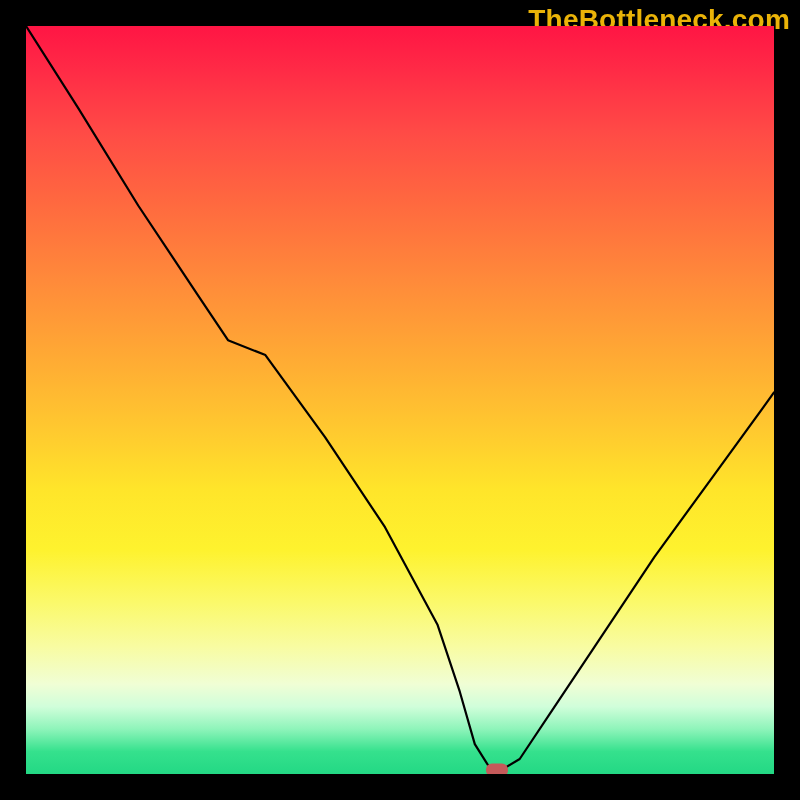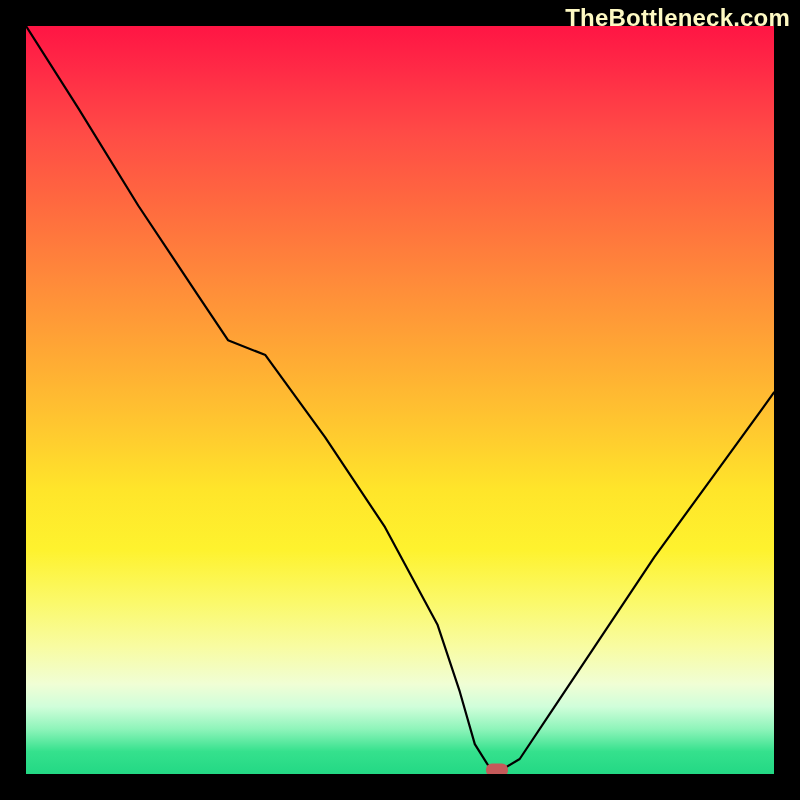--- a/index.html
+++ b/index.html
@@ -58,23 +58,23 @@
     height: 13px;
     border-radius: 6px;
     background: #c55a5a;
     transform: translate(-50%, -50%);
   }
   .watermark {
     position: absolute;
     top: 4px;
     right: 10px;
     font-family: Arial, Helvetica, sans-serif;
-    font-size: 24px;
+    font-size: 28px;
     font-weight: 600;
-    color: #fef9c3;
+    color: #eab308;
     letter-spacing: 0.2px;
     user-select: none;
   }
 </style>
 </head>
 <body>
 
 <div class="stage">
 
   <span class="watermark">TheBottleneck.com</span>

